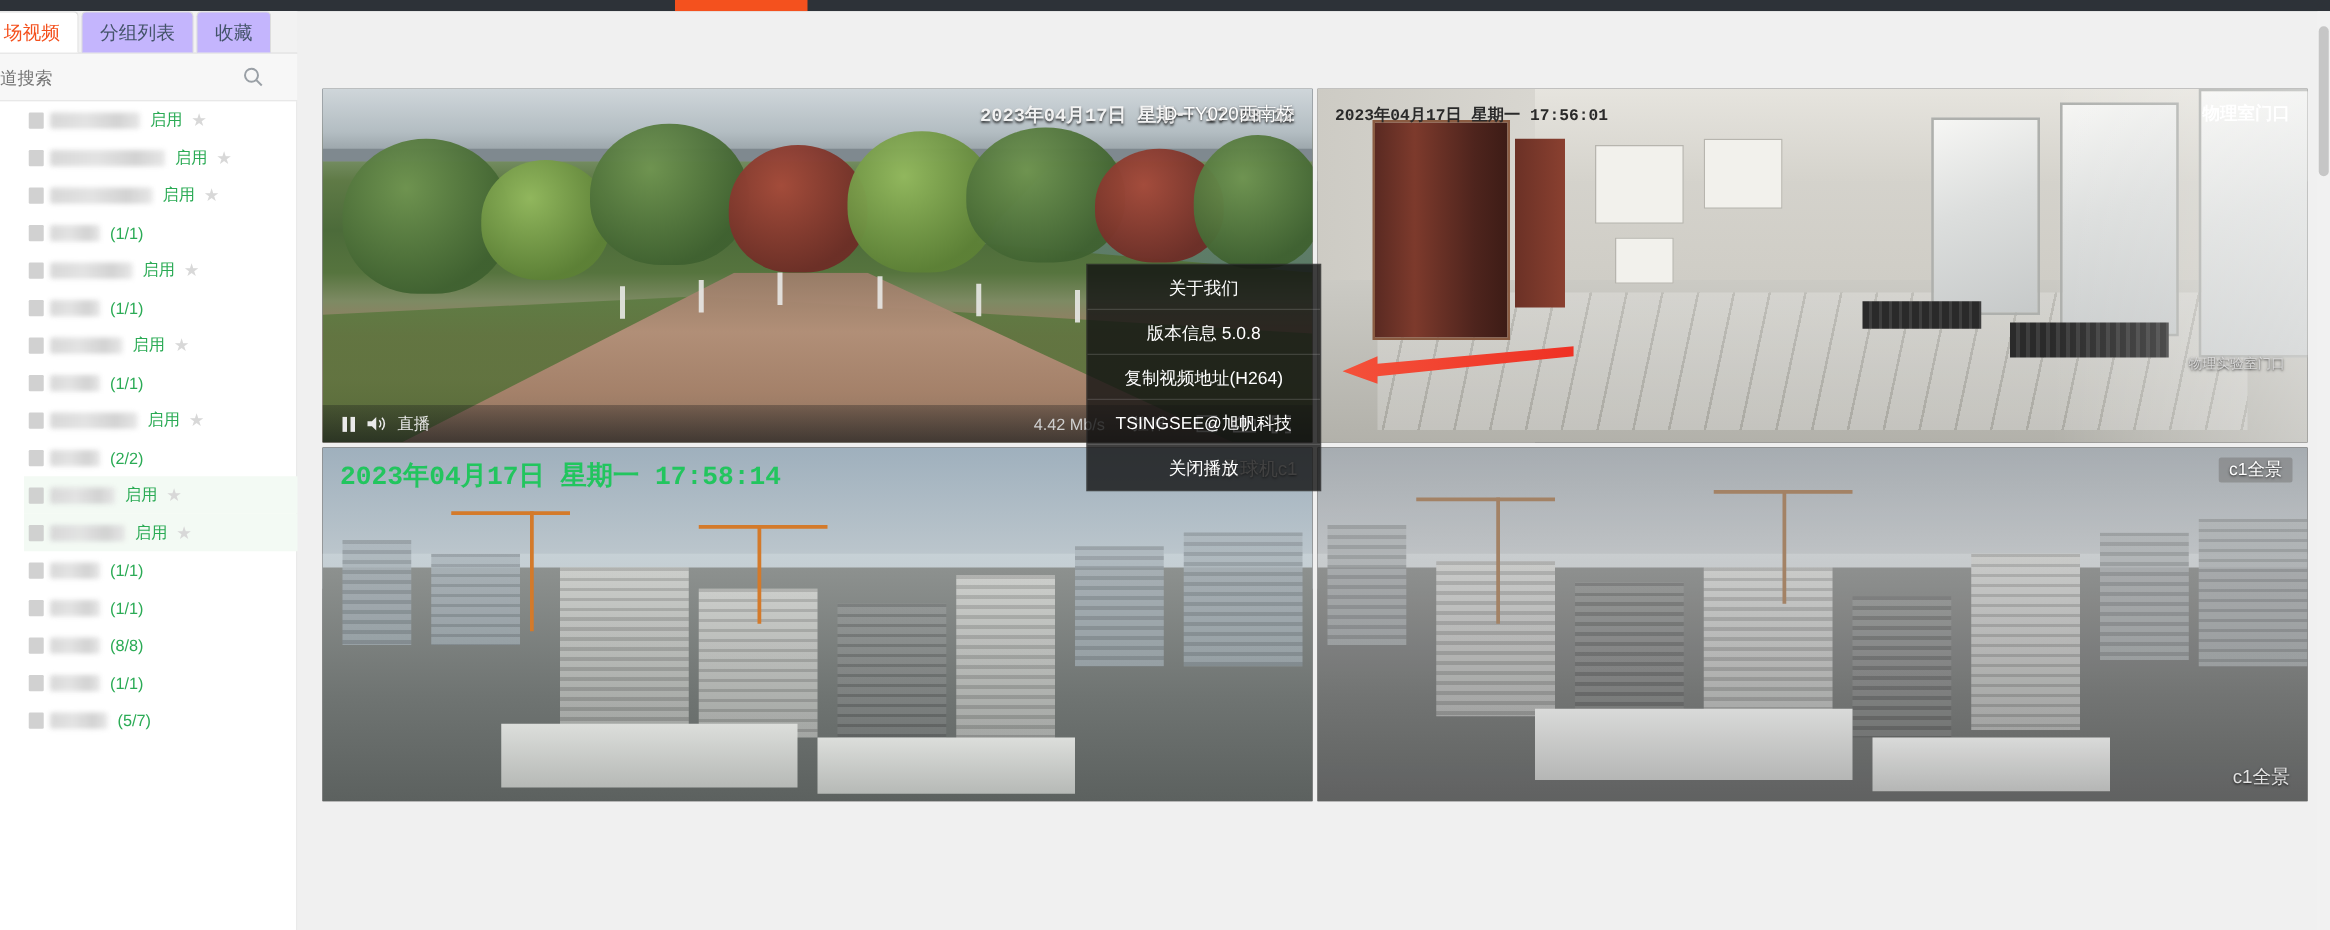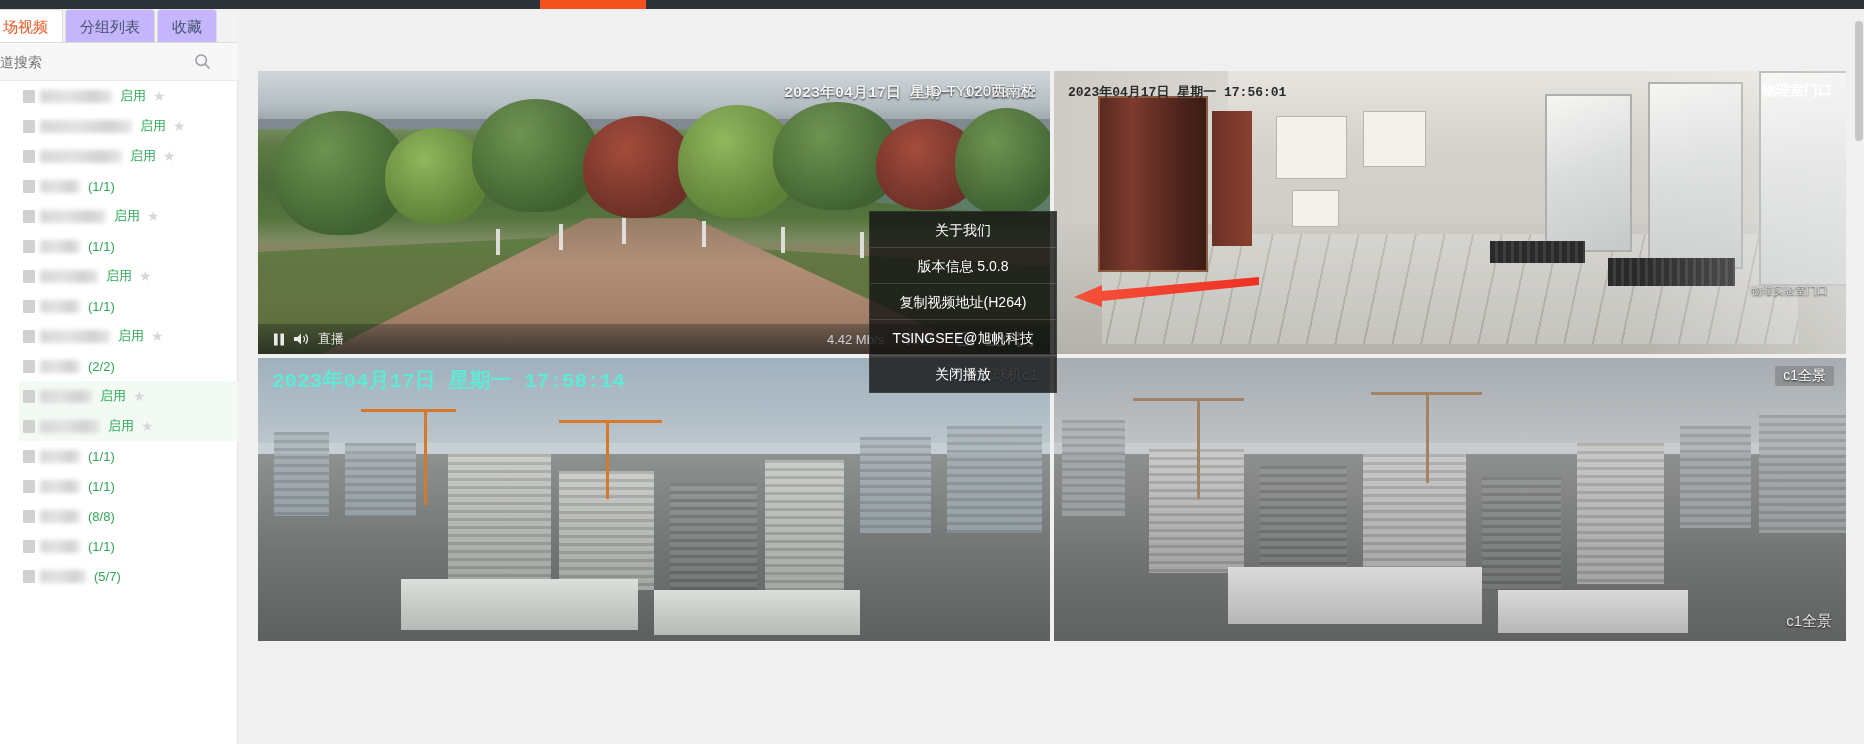--- a/index.html
+++ b/index.html
@@ -488,21 +488,21 @@
           <div class="bld" style="left:64%; top:36%; width:10%; height:48%;"></div>
           <div class="bld far" style="left:76%; top:28%; width:9%;  height:34%;"></div>
           <div class="bld far" style="left:87%; top:24%; width:12%; height:38%;"></div>
           <div class="roof" style="left:18%; bottom:4%;  width:30%; height:18%;"></div>
           <div class="roof" style="left:50%; bottom:2%;  width:26%; height:16%;"></div>
           <div class="crane" style="left:21%; top:18%; width:3px; height:34%;"></div>
           <div class="crane" style="left:13%; top:18%; width:12%; height:3px;"></div>
           <div class="crane" style="left:44%; top:22%; width:3px; height:28%;"></div>
           <div class="crane" style="left:38%; top:22%; width:13%; height:3px;"></div>
         </div>
-        <div class="ov-time" style="left:14px; top:8px; width:auto; font-size:21px; color:#5eead4;">2023年04月17日  星期一  17:58:14</div>
+        <div class="ov-time" style="left:14px; top:8px; width:auto; font-size:21px; color:#22c55e;">2023年04月17日  星期一  17:58:14</div>
         <div class="ov-name" style="right:12px; top:8px; font-size:15px;margin-left:44px;">全景球机c1</div>
       </div>
 
       <div class="cell">
         <div class="city" style="filter: saturate(.38) contrast(.96);">
           <div class="sky"></div>
             <div class="haze"></div>
             <div class="ground"></div>
           <div class="bld far" style="left:1%;  top:22%; width:8%;  height:34%;"></div>
           <div class="bld" style="left:12%; top:32%; width:12%; height:44%;"></div>

